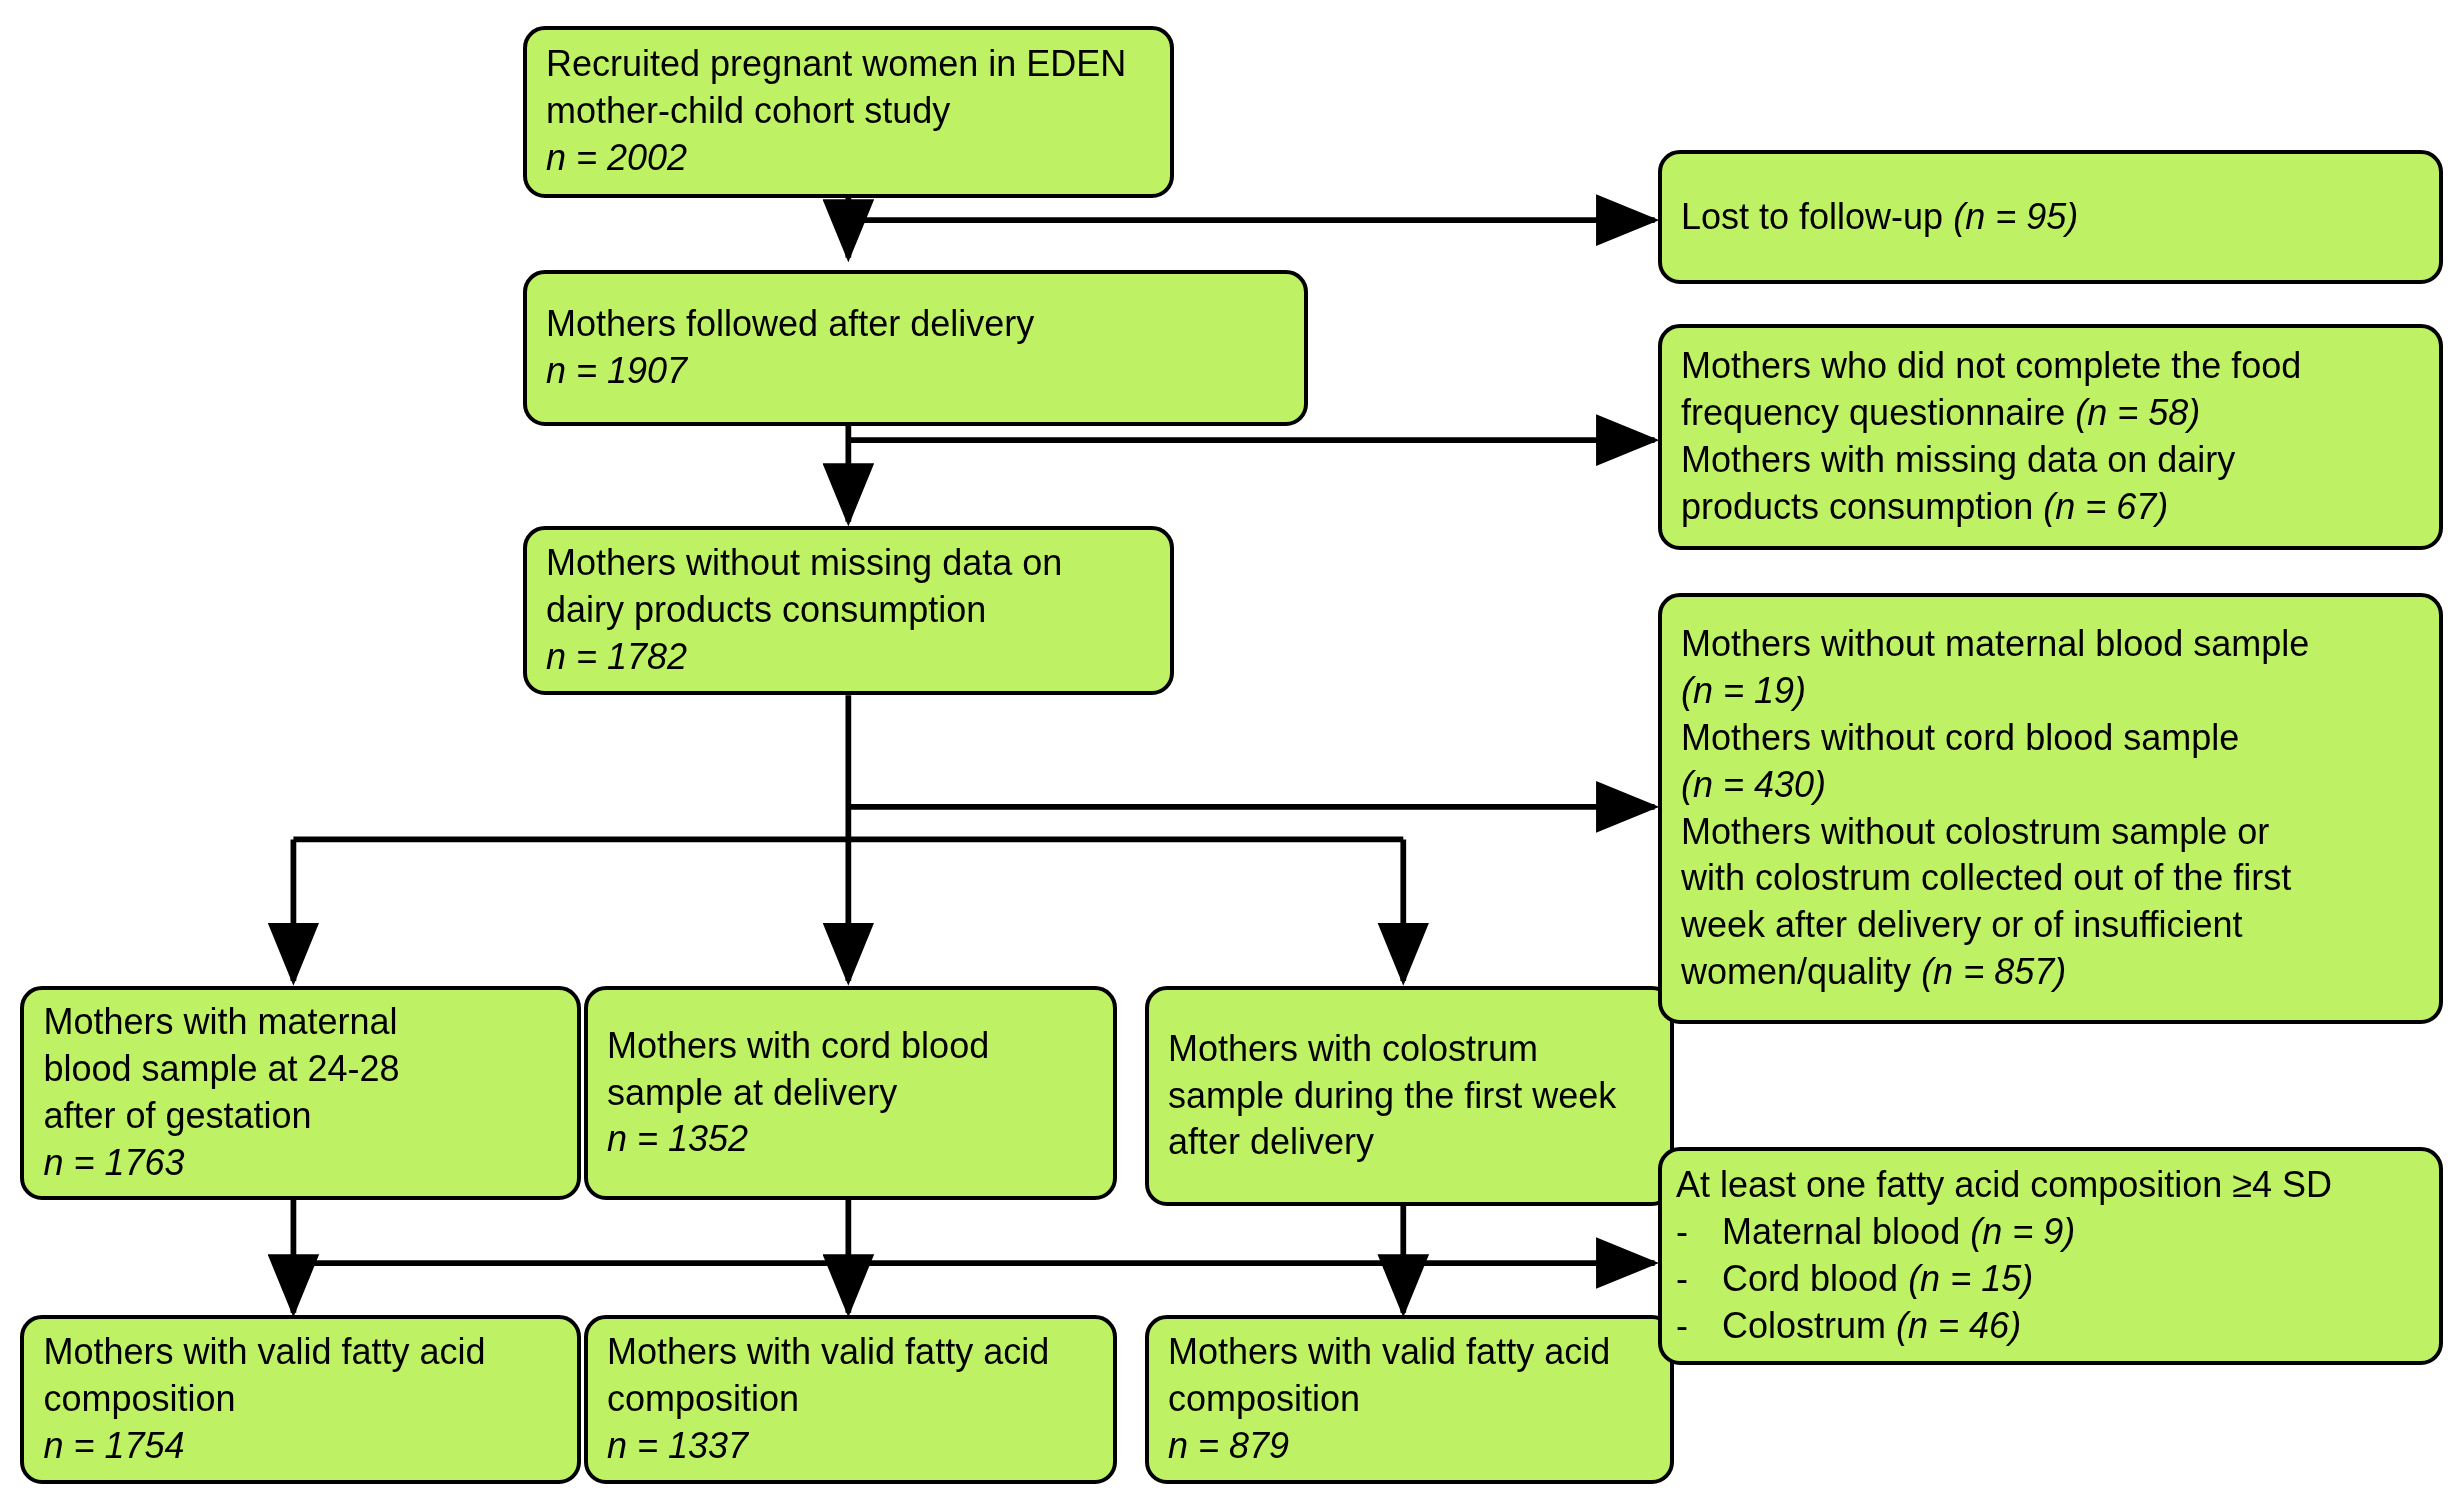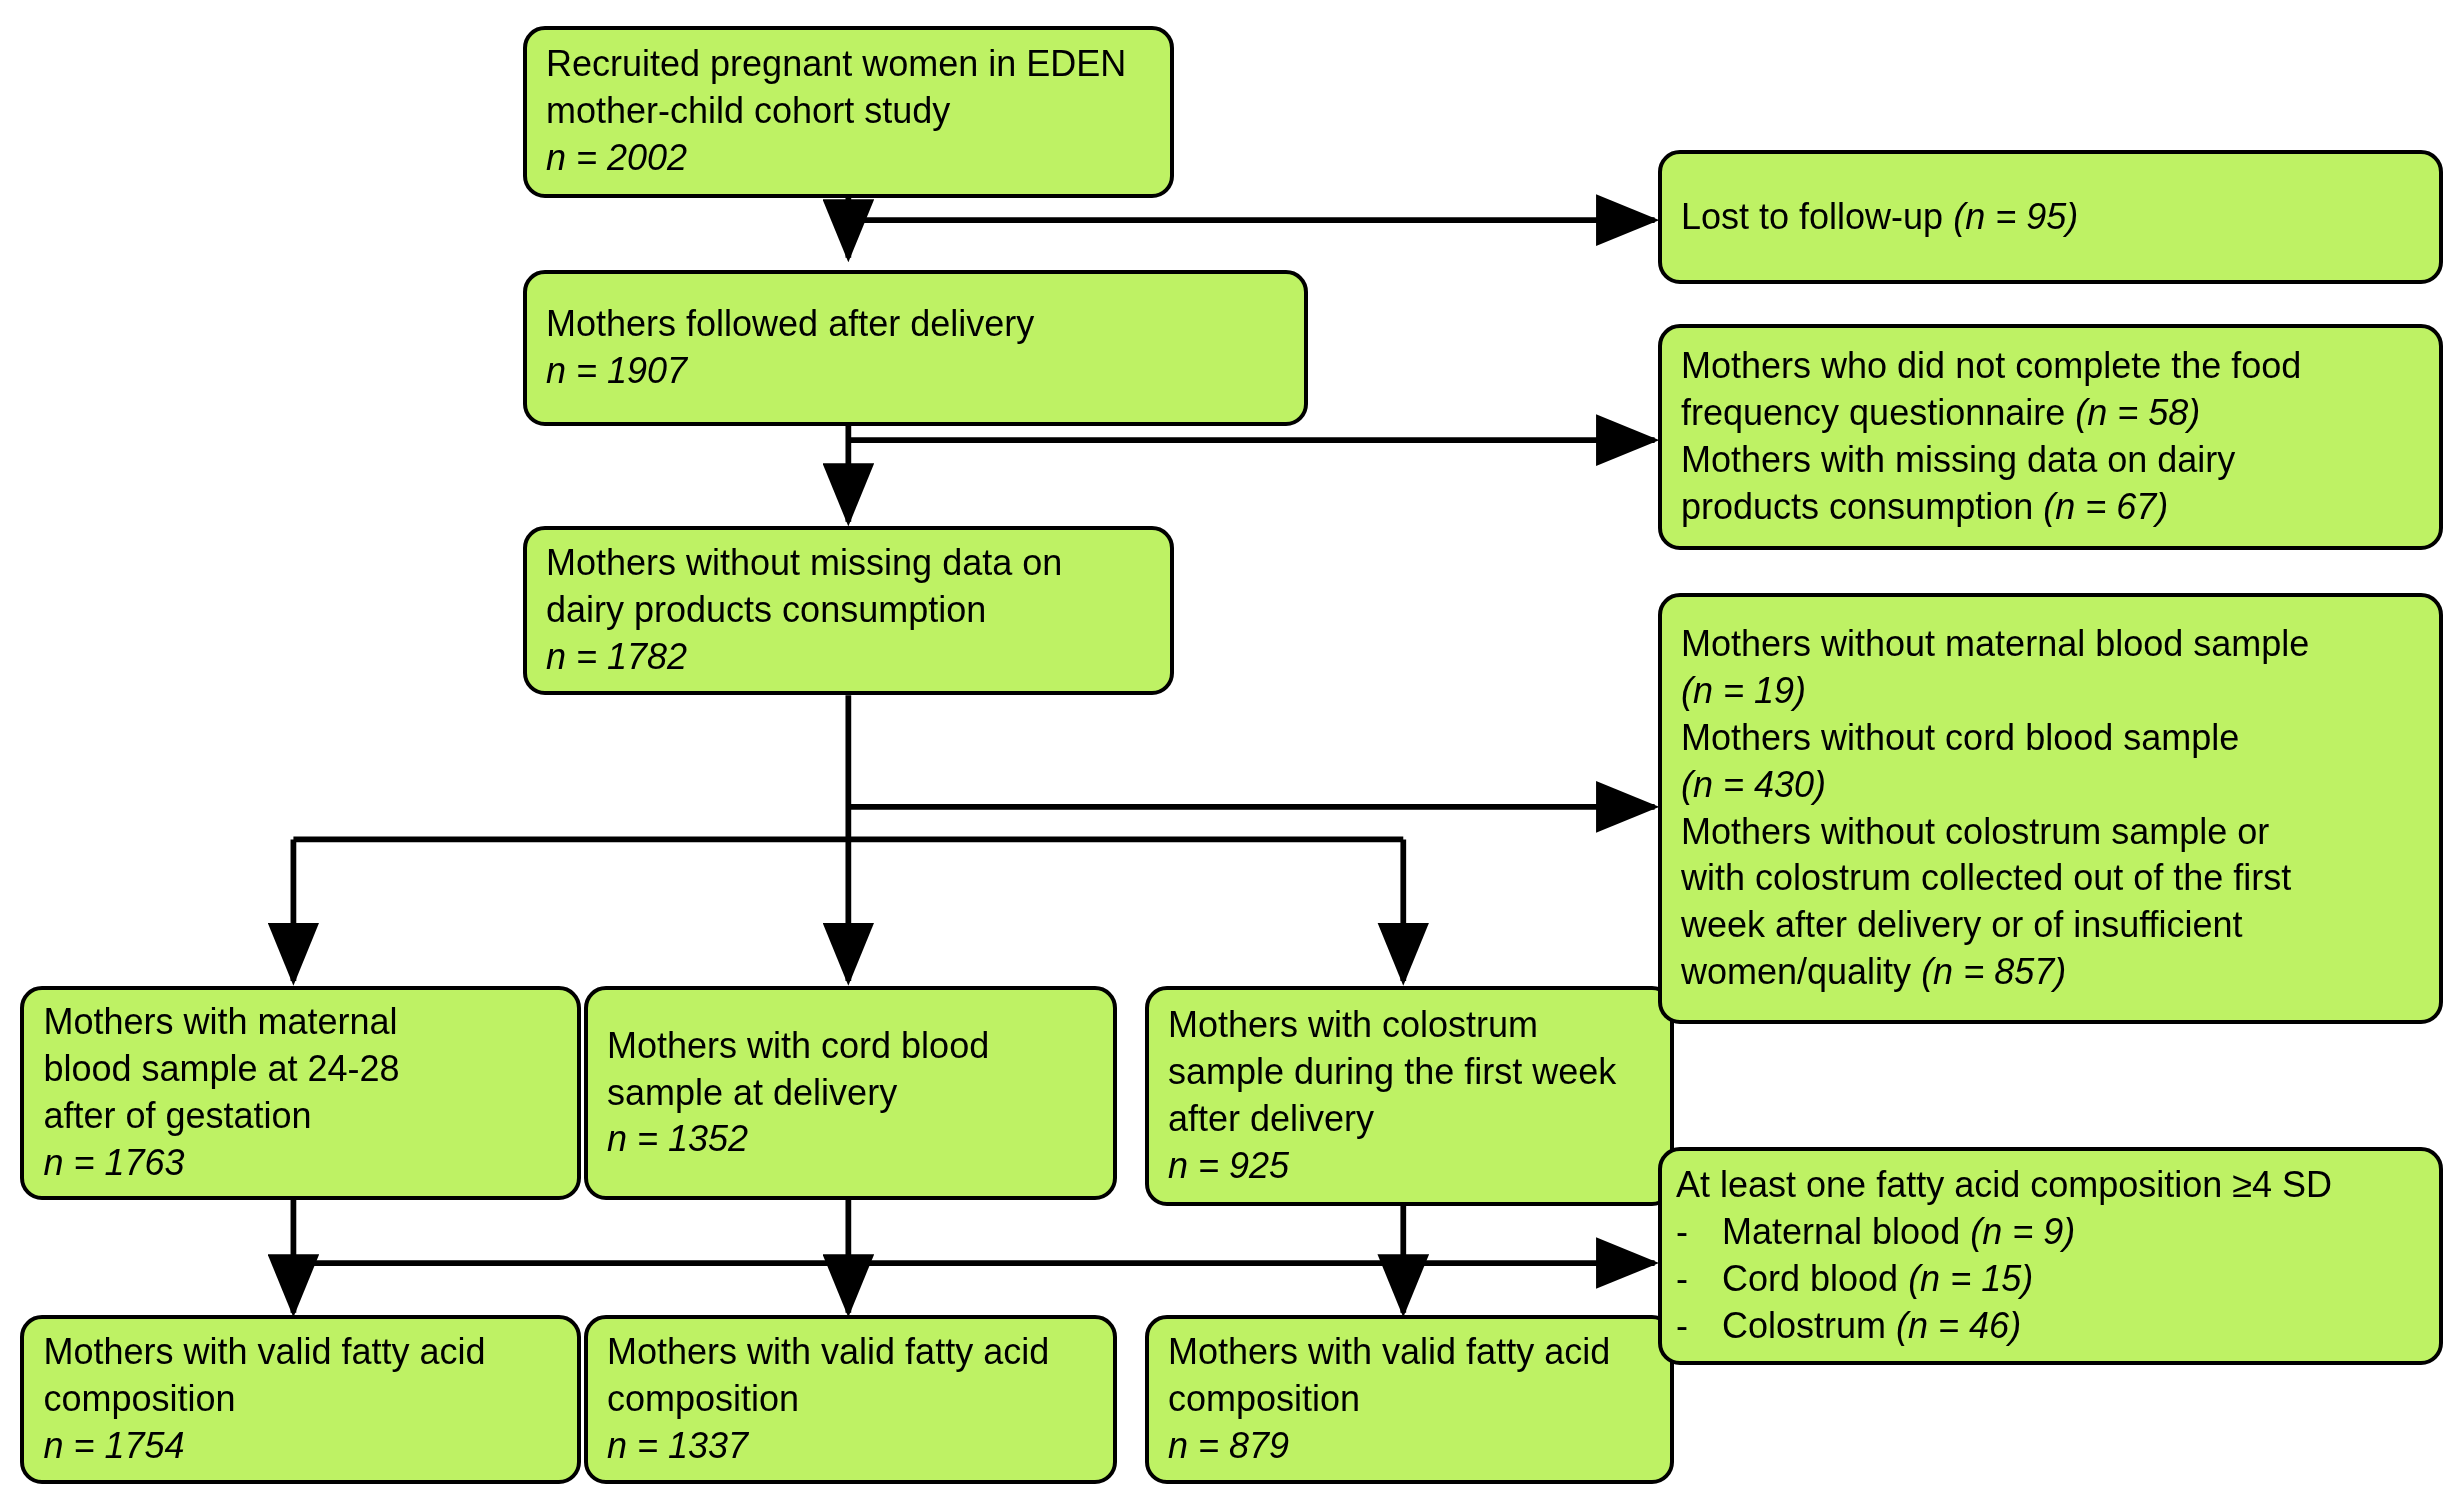--- a/index.html
+++ b/index.html
@@ -122,21 +122,20 @@
   <div class="node" style="left:584px; top:986px; width:533px; height:214px;">
     <div class="line">Mothers with cord blood</div>
     <div class="line">sample at delivery</div>
     <div class="line nval">n = 1352</div>
   </div>
 
   <div class="node" style="left:1145px; top:986px; width:529px; height:220px;">
     <div class="line">Mothers with colostrum</div>
     <div class="line">sample during the first week</div>
     <div class="line">after delivery</div>
-    <div class="line nval">n = 925</div>
   </div>
 
   <div class="node" style="left:20.4px; top:1315px; width:561px; height:169px;">
     <div class="line">Mothers with valid fatty acid</div>
     <div class="line">composition</div>
     <div class="line nval">n = 1754</div>
   </div>
 
   <div class="node" style="left:584px; top:1315px; width:533px; height:169px;">
     <div class="line">Mothers with valid fatty acid</div>

